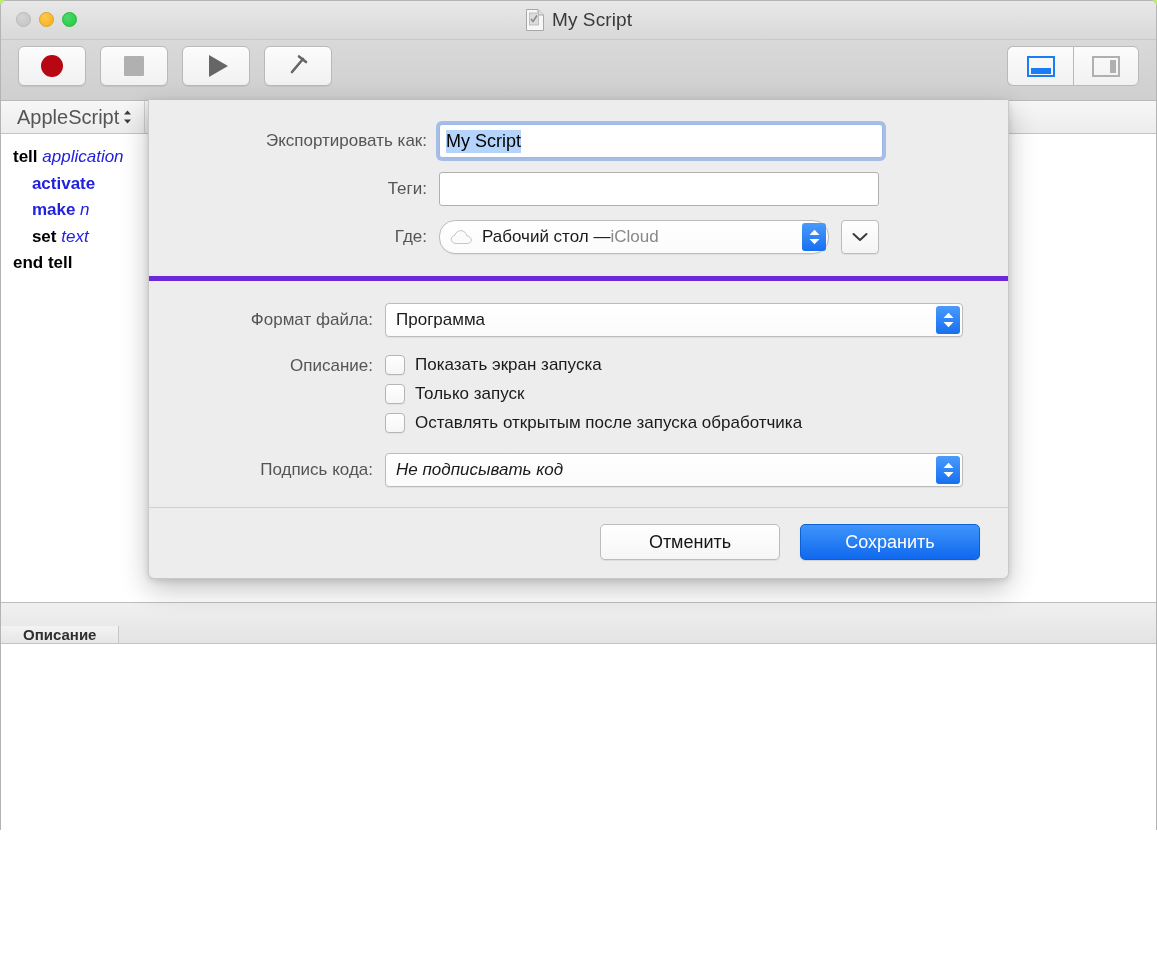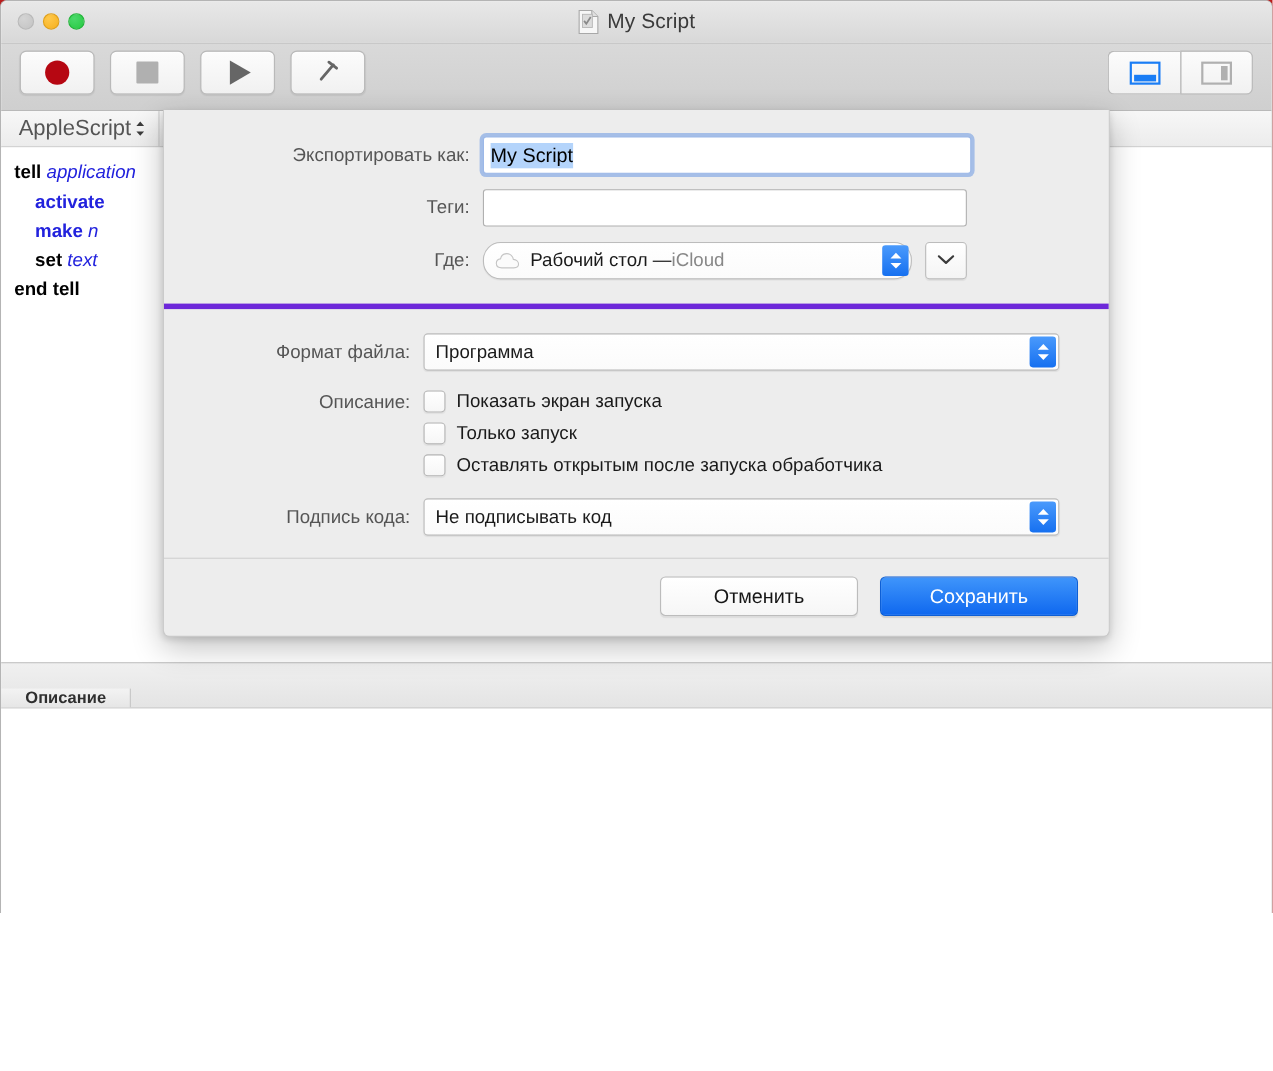--- a/index.html
+++ b/index.html
@@ -10,21 +10,21 @@
   body {
     font-family: "Liberation Sans", sans-serif;
     -webkit-font-smoothing: antialiased;
   }
 
   #app {
     position: relative;
     width: 1157px;
     height: 830px;
     overflow: hidden;
-    background: #b91c1c;
+    background: #bef264;
   }
 
   
   .window {
     position: absolute;
     left: 0; top: 0;
     width: 1157px;
     height: 974px;
     background: #ffffff;
     border: 1px solid #b4b4b4;
@@ -593,21 +593,21 @@
               </div>
               <div class="cbrow">
                 <span class="checkbox"></span>
                 <span class="cblabel">Оставлять открытым после запуска обработчика</span>
               </div>
             </div>
         </div>
 
         <div class="frow" style="margin-top:20px;">
           <div class="flabel w-mid">Подпись кода:</div>
-          <div class="popup" style="width:578px;">
+          <div class="popup" style="width:578px;font-style:italic;">
             <span>Не подписывать код</span>
             <span class="stepper">
               <svg width="13" height="7" viewBox="0 0 13 7">
                   <path d="M6.5 0.8 L11.5 6 L1.5 6 Z" fill="#ffffff"></path>
                 </svg>
               <svg width="13" height="7" viewBox="0 0 13 7">
                   <path d="M6.5 6.2 L11.5 1 L1.5 1 Z" fill="#ffffff"></path>
                 </svg>
             </span>
           </div>

